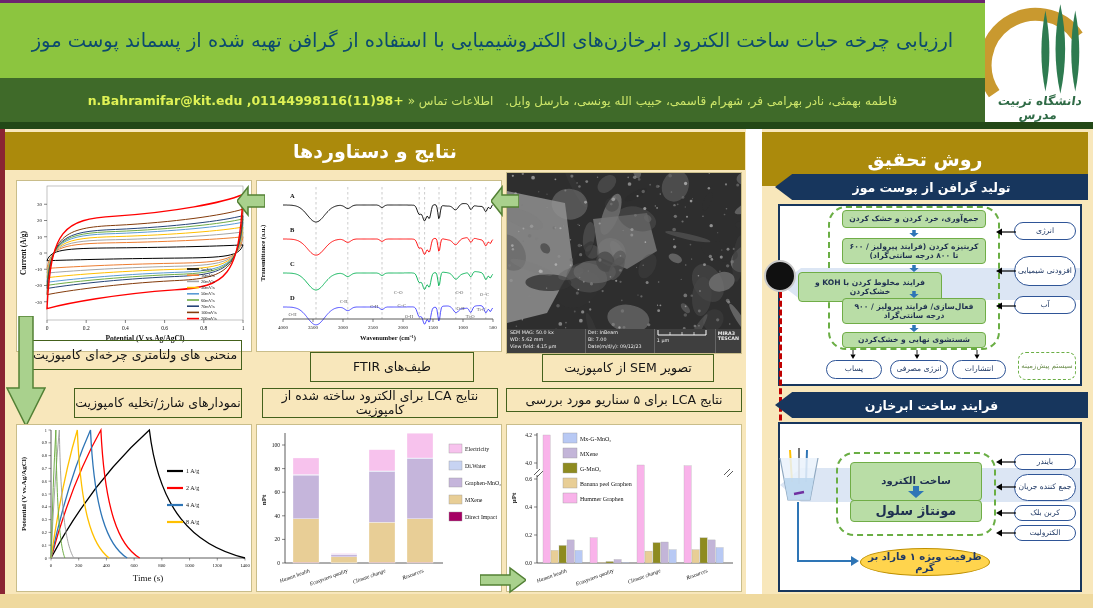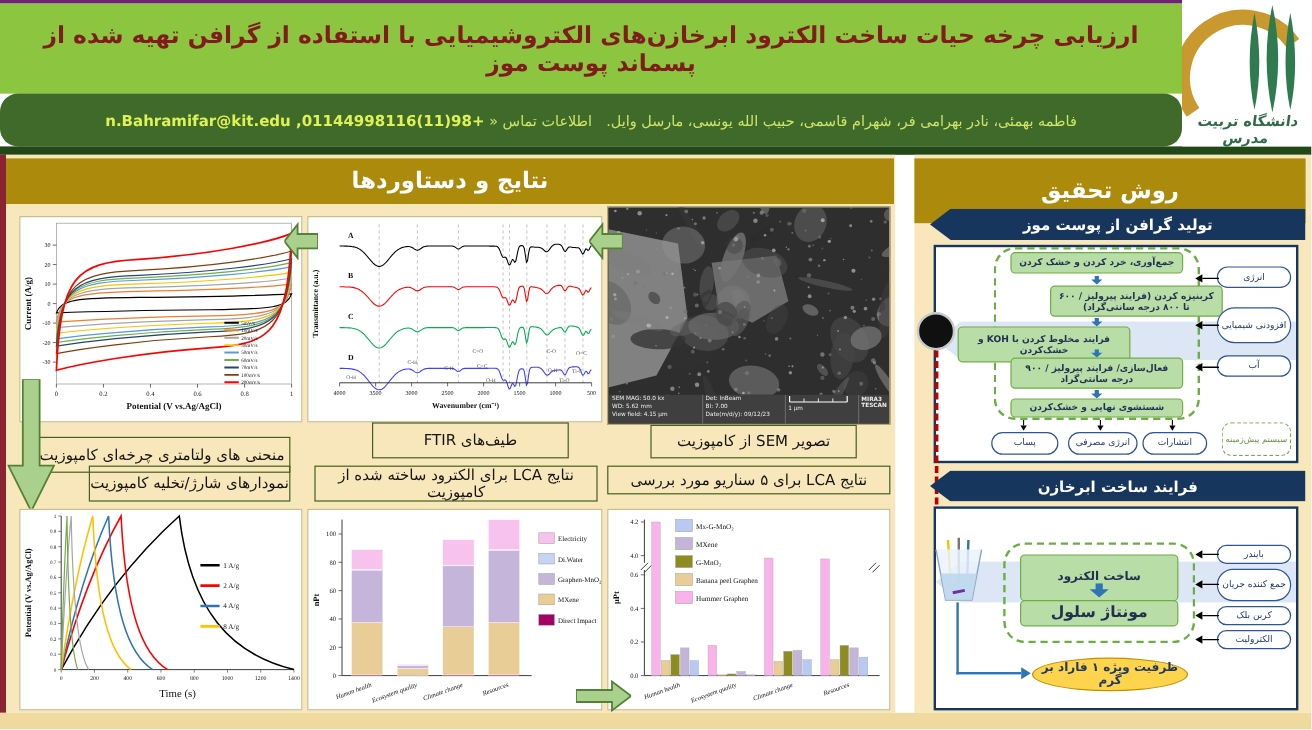--- a/index.html
+++ b/index.html
@@ -22,23 +22,23 @@
   .rtl{direction:rtl;}
   svg text{font-family:"Liberation Serif",serif;}
 </style>
 </head>
 <body>
 
 <div class="poster">
 
   <div class="abs" style="left:0;top:0;width:985px;height:3px;background:#6C2470;"></div>
   <div class="abs flexc" style="left:0;top:3px;width:985px;height:75px;background:#8CC53F;">
-    <div class="rtl" style="font-size:19.5px;font-weight:bold;color:#7f1d1d;padding:0 16px;text-align:center;">ارزیابی چرخه حیات ساخت الکترود ابرخازن‌های الکتروشیمیایی با استفاده از گرافن تهیه شده از پسماند پوست موز</div>
-  </div>
-  <div class="abs flexc" style="left:0;top:78px;width:985px;height:44px;background:#3F6A29;border-radius:15px;">
+    <div class="rtl" style="font-size:19.5px;font-weight:normal;color:#0c4a6e;padding:0 16px;text-align:center;">ارزیابی چرخه حیات ساخت الکترود ابرخازن‌های الکتروشیمیایی با استفاده از گرافن تهیه شده از پسماند پوست موز</div>
+  </div>
+  <div class="abs flexc" style="left:0;top:78px;width:985px;height:44px;background:#3F6A29;">
     <div class="rtl" style="font-size:12px;color:#CDE669;text-align:center;">
       <span>فاطمه بهمئی، نادر بهرامی فر، شهرام قاسمی، حبیب الله یونسی، مارسل وایل.</span>
       <span style="margin-right:8px;">اطلاعات تماس «</span>
       <b style="color:#DFF255;font-size:12.5px;">+98(11)01144998116, n.Bahramifar@kit.edu</b>
     </div>
   </div>
   <div class="abs" style="left:0;top:122px;width:1093px;height:7px;background:#234817;"></div>
 
   <div class="abs" style="left:985px;top:0;width:108px;height:122px;background:#fff;">
     <svg width="108" height="96" viewBox="0 0 100 90" style="position:absolute;left:0;top:2px;">
@@ -458,21 +458,21 @@
     </div>
   </div>
 
   <svg class="abs" style="left:237px;top:185px;" width="28" height="32" viewBox="0 0 28 32">
     <polygon points="28,10 11,10 11,2 0,16 11,30 11,22 28,22" fill="#A9D18D" stroke="#538135" stroke-width="1.5"></polygon>
   </svg>
   <svg class="abs" style="left:491px;top:185px;" width="28" height="32" viewBox="0 0 28 32">
     <polygon points="28,10 11,10 11,2 0,16 11,30 11,22 28,22" fill="#A9D18D" stroke="#538135" stroke-width="1.5"></polygon>
   </svg>
 
-  <div class="abs flexc cap rtl" style="left:28px;top:364px;width:214px;height:30px;">منحنی های ولتامتری چرخه‌ای کامپوزیت</div>
+  <div class="abs flexc cap rtl" style="left:28px;top:340px;width:214px;height:30px;">منحنی های ولتامتری چرخه‌ای کامپوزیت</div>
   <div class="abs flexc cap rtl" style="left:298px;top:352px;width:164px;height:30px;margin-left:12px;">طیف‌های FTIR</div>
   <div class="abs flexc cap rtl" style="left:542px;top:354px;width:172px;height:28px;">تصویر SEM از کامپوزیت</div>
 
   <div class="abs flexc cap rtl" style="left:74px;top:388px;width:168px;height:30px;">نمودارهای شارژ/تخلیه کامپوزیت</div>
   <div class="abs flexc cap rtl" style="left:262px;top:388px;width:236px;height:30px;">نتایج LCA برای الکترود ساخته شده از کامپوزیت</div>
   <div class="abs flexc cap rtl" style="left:506px;top:388px;width:236px;height:24px;">نتایج LCA برای ۵ سناریو مورد بررسی</div>
 
   <svg class="abs" style="left:6px;top:316px;" width="40" height="110" viewBox="0 0 40 110">
     <polygon points="13,0 27,0 27,72 39,72 20,110 1,72 13,72" fill="#A9D18D" stroke="#538135" stroke-width="1.5"></polygon>
   </svg>
@@ -660,21 +660,21 @@
 
   <div class="abs" style="left:801px;top:268px;width:279px;height:32px;background:#DCE6F4;"></div>
   <div class="abs" style="left:780px;top:268px;width:0;height:0;border-top:16px solid transparent;border-bottom:16px solid transparent;border-right:21px solid #DCE6F4;"></div>
 
   <div class="abs dashbox" style="left:828px;top:206px;width:172px;height:144px;"></div>
 
   <div class="abs flexc step rtl" style="left:842px;top:210px;width:144px;height:18px;">جمع‌آوری، خرد کردن و خشک کردن</div>
   <svg class="abs" style="left:906px;top:230px;" width="16" height="7" viewBox="0 0 16 12">
       <polygon points="5,0 11,0 11,5 16,5 8,12 0,5 5,5" fill="#2E75B6"></polygon>
     </svg>
-  <div class="abs flexc step rtl" style="left:842px;top:238px;width:144px;height:26px;margin-left:33px;">کربنیزه کردن (فرایند پیرولیز / ۶۰۰ تا ۸۰۰ درجه سانتی‌گراد)</div>
+  <div class="abs flexc step rtl" style="left:842px;top:238px;width:144px;height:26px;">کربنیزه کردن (فرایند پیرولیز / ۶۰۰ تا ۸۰۰ درجه سانتی‌گراد)</div>
   <svg class="abs" style="left:906px;top:265px;" width="16" height="7" viewBox="0 0 16 12">
       <polygon points="5,0 11,0 11,5 16,5 8,12 0,5 5,5" fill="#2E75B6"></polygon>
     </svg>
   <div class="abs flexc step rtl" style="left:798px;top:272px;width:144px;height:30px;">فرایند مخلوط کردن با KOH و خشک‌کردن</div>
   <svg class="abs" style="left:906px;top:291px;" width="16" height="7" viewBox="0 0 16 12">
       <polygon points="5,0 11,0 11,5 16,5 8,12 0,5 5,5" fill="#2E75B6"></polygon>
     </svg>
   <div class="abs flexc step rtl" style="left:842px;top:298px;width:144px;height:26px;">فعال‌سازی/ فرایند پیرولیز / ۹۰۰ درجه سانتی‌گراد</div>
   <svg class="abs" style="left:906px;top:325px;" width="16" height="7" viewBox="0 0 16 12">
       <polygon points="5,0 11,0 11,5 16,5 8,12 0,5 5,5" fill="#2E75B6"></polygon>

